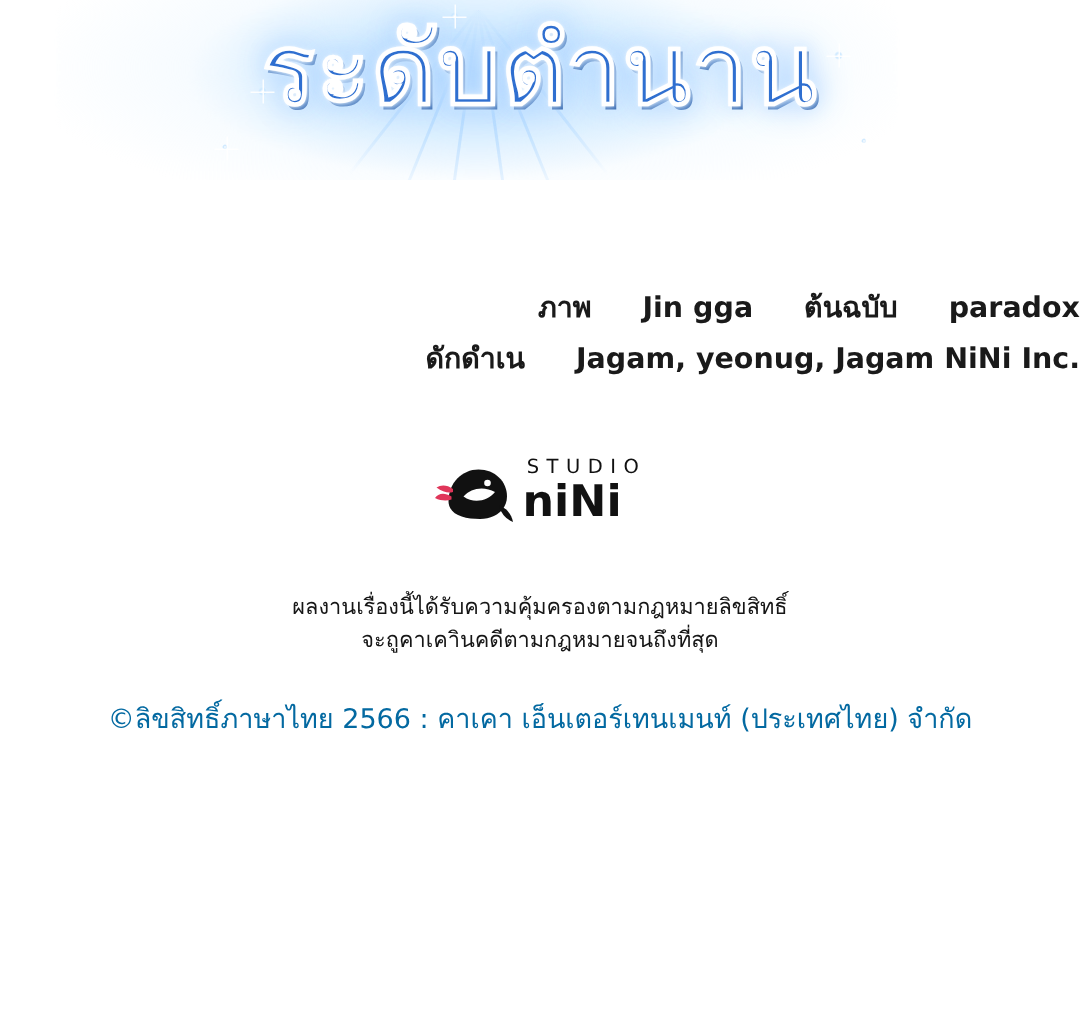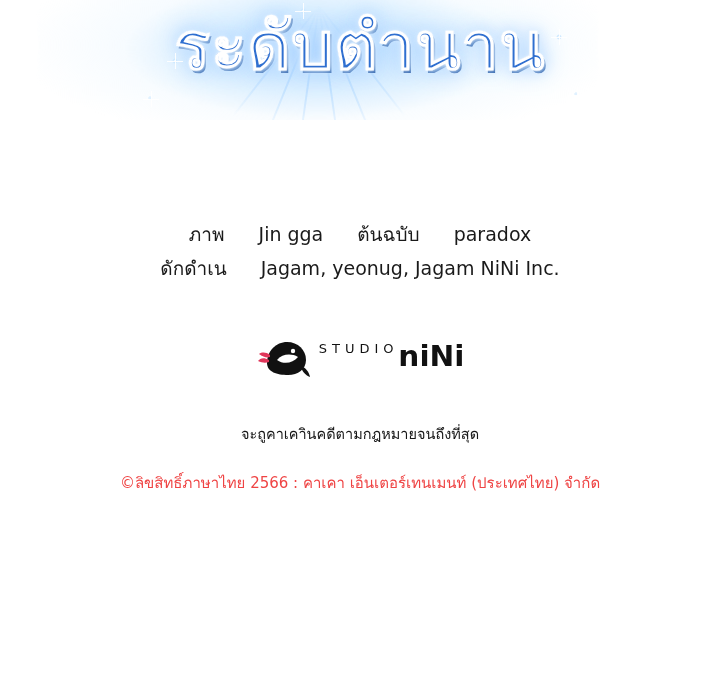--- a/index.html
+++ b/index.html
@@ -76,22 +76,23 @@
   .sparkle::before, .sparkle::after {
     content: "";
     position: absolute;
     background: rgba(255,255,255,0.9);
   }
   .sparkle::before { left: 2.5px; top: -5px; width: 1px; height: 16px; }
   .sparkle::after  { top: 2.5px; left: -5px; height: 1px; width: 16px; }
 
   
   .credits {
-    margin-top: 97px;
-    text-align: center;
+    margin-top: 68px;
+    text-align: right;
+    font-weight: bold;
   }
   .credit-line {
     font-family: "DejaVu Sans", sans-serif;
     font-size: 19px;
     color: #1a1a1a;
     line-height: 34px;
     white-space: pre;
   }
   .credit-line .gap { display: inline-block; width: 34px; }
 
@@ -107,21 +108,21 @@
     align-items: center;
     gap: 6px;
   }
   .logo-mark {
     width: 54px;
     height: 46px;
     position: relative;
   }
   .logo-words {
     display: flex;
-    flex-direction: row;
+    flex-direction: column;
     align-items: flex-start;
     line-height: 1;
   }
   .logo-studio {
     font-family: "DejaVu Sans", sans-serif;
     font-size: 13px;
     letter-spacing: 5px;
     color: #111111;
     font-weight: normal;
     margin-bottom: 2px;
@@ -144,22 +145,22 @@
   .legal-line {
     font-family: "DejaVu Sans", sans-serif;
     font-size: 14.5px;
     line-height: 22px;
     color: #161616;
   }
   .copyright {
     margin-top: 26px;
     text-align: center;
     font-family: "DejaVu Sans", sans-serif;
-    font-size: 15px;
-    color: #ef4444;
+    font-size: 18px;
+    color: #0369a1;
   }
 </style>
 </head>
 <body>
 
 <div class="title-band">
   <div class="glow-bg"></div>
 
   <div class="ray" style="transform:rotate(-38deg);"></div>
   <div class="ray" style="transform:rotate(-22deg);"></div>
@@ -197,16 +198,17 @@
       </svg>
     </span>
     <span class="logo-words">
       <span class="logo-studio">STUDIO</span>
       <span class="logo-nini">niNi</span>
     </span>
   </div>
 </div>
 
 <div class="legal">
+  <div class="legal-line">ผลงานเรื่องนี้ได้รับความคุ้มครองตามกฎหมายลิขสิทธิ์</div>
   <div class="legal-line">จะถูคาเคาินคดีตามกฎหมายจนถึงที่สุด</div>
 </div>
 
 <div class="copyright">©ลิขสิทธิ์ภาษาไทย 2566 : คาเคา เอ็นเตอร์เทนเมนท์ (ประเทศไทย) จำกัด</div>
 
 </body></html>

